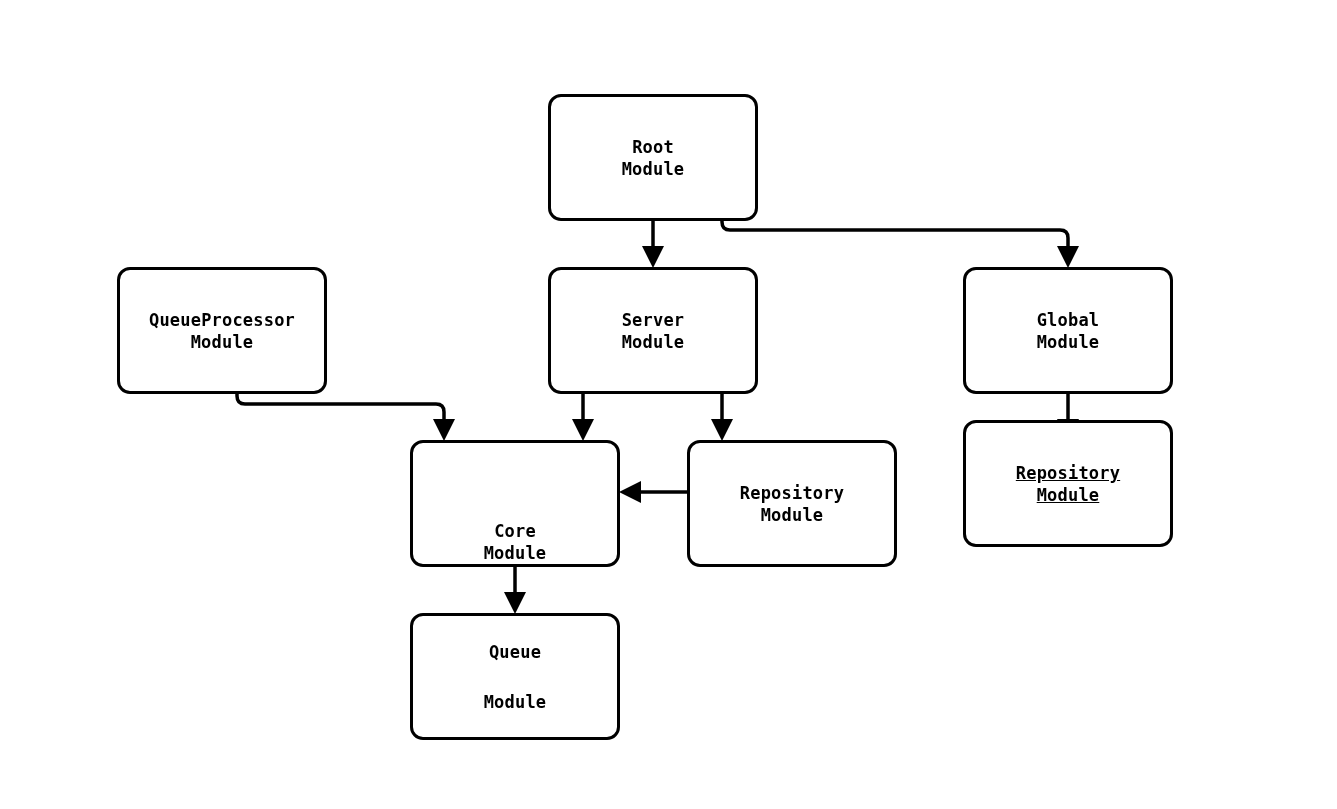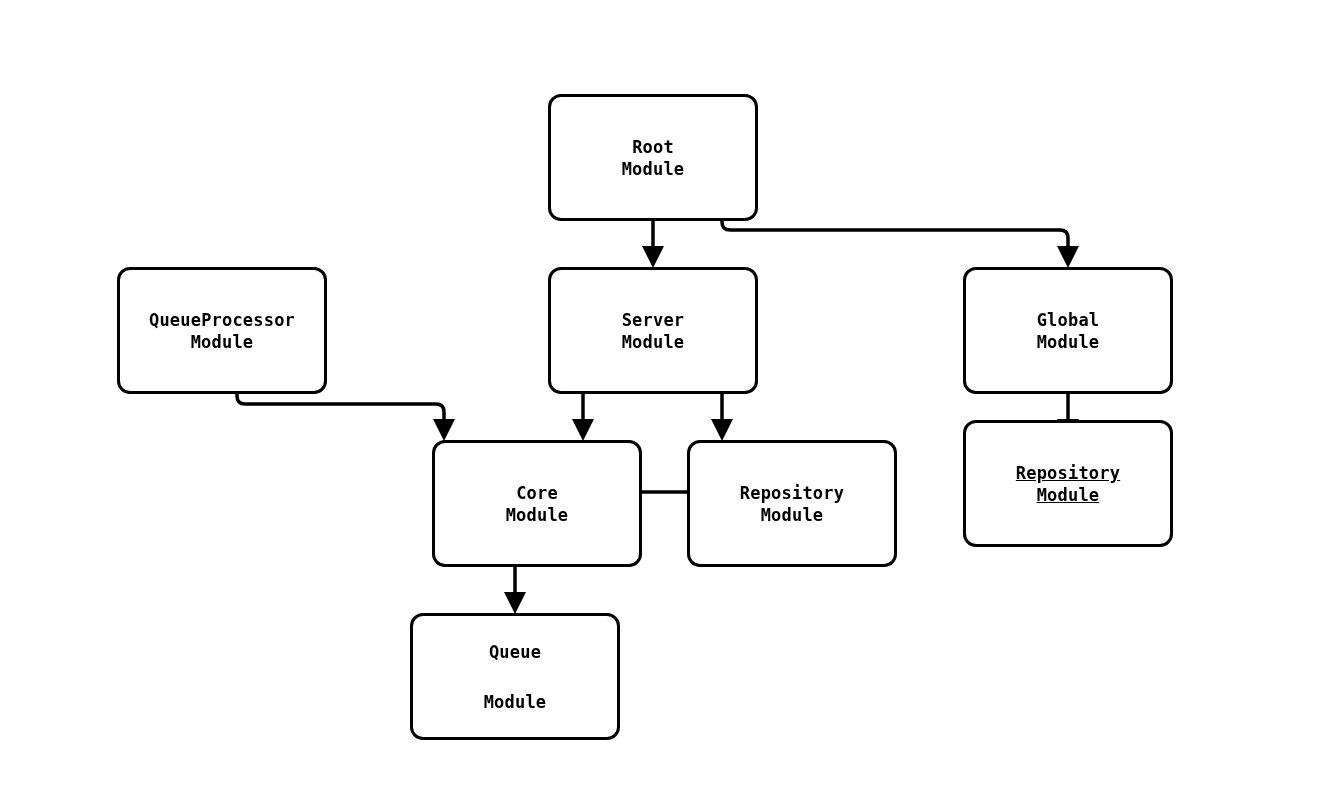--- a/index.html
+++ b/index.html
@@ -113,21 +113,21 @@
   <div class="node" style="left:548px; top:267px;">
     <div class="node-line">Server</div>
     <div class="node-line">Module</div>
   </div>
 
   <div class="node" style="left:963px; top:267px;">
     <div class="node-line">Global</div>
     <div class="node-line">Module</div>
   </div>
 
-  <div class="node" style="left:432px; top:440px;">
+  <div class="node" style="left:410px; top:440px;justify-content:flex-end;">
     <div class="node-line">Core</div>
     <div class="node-line">Module</div>
   </div>
 
   <div class="node" style="left:687px; top:440px;">
     <div class="node-line">Repository</div>
     <div class="node-line">Module</div>
   </div>
 
   <div class="node" style="left:963px; top:420px;text-decoration:underline;">

